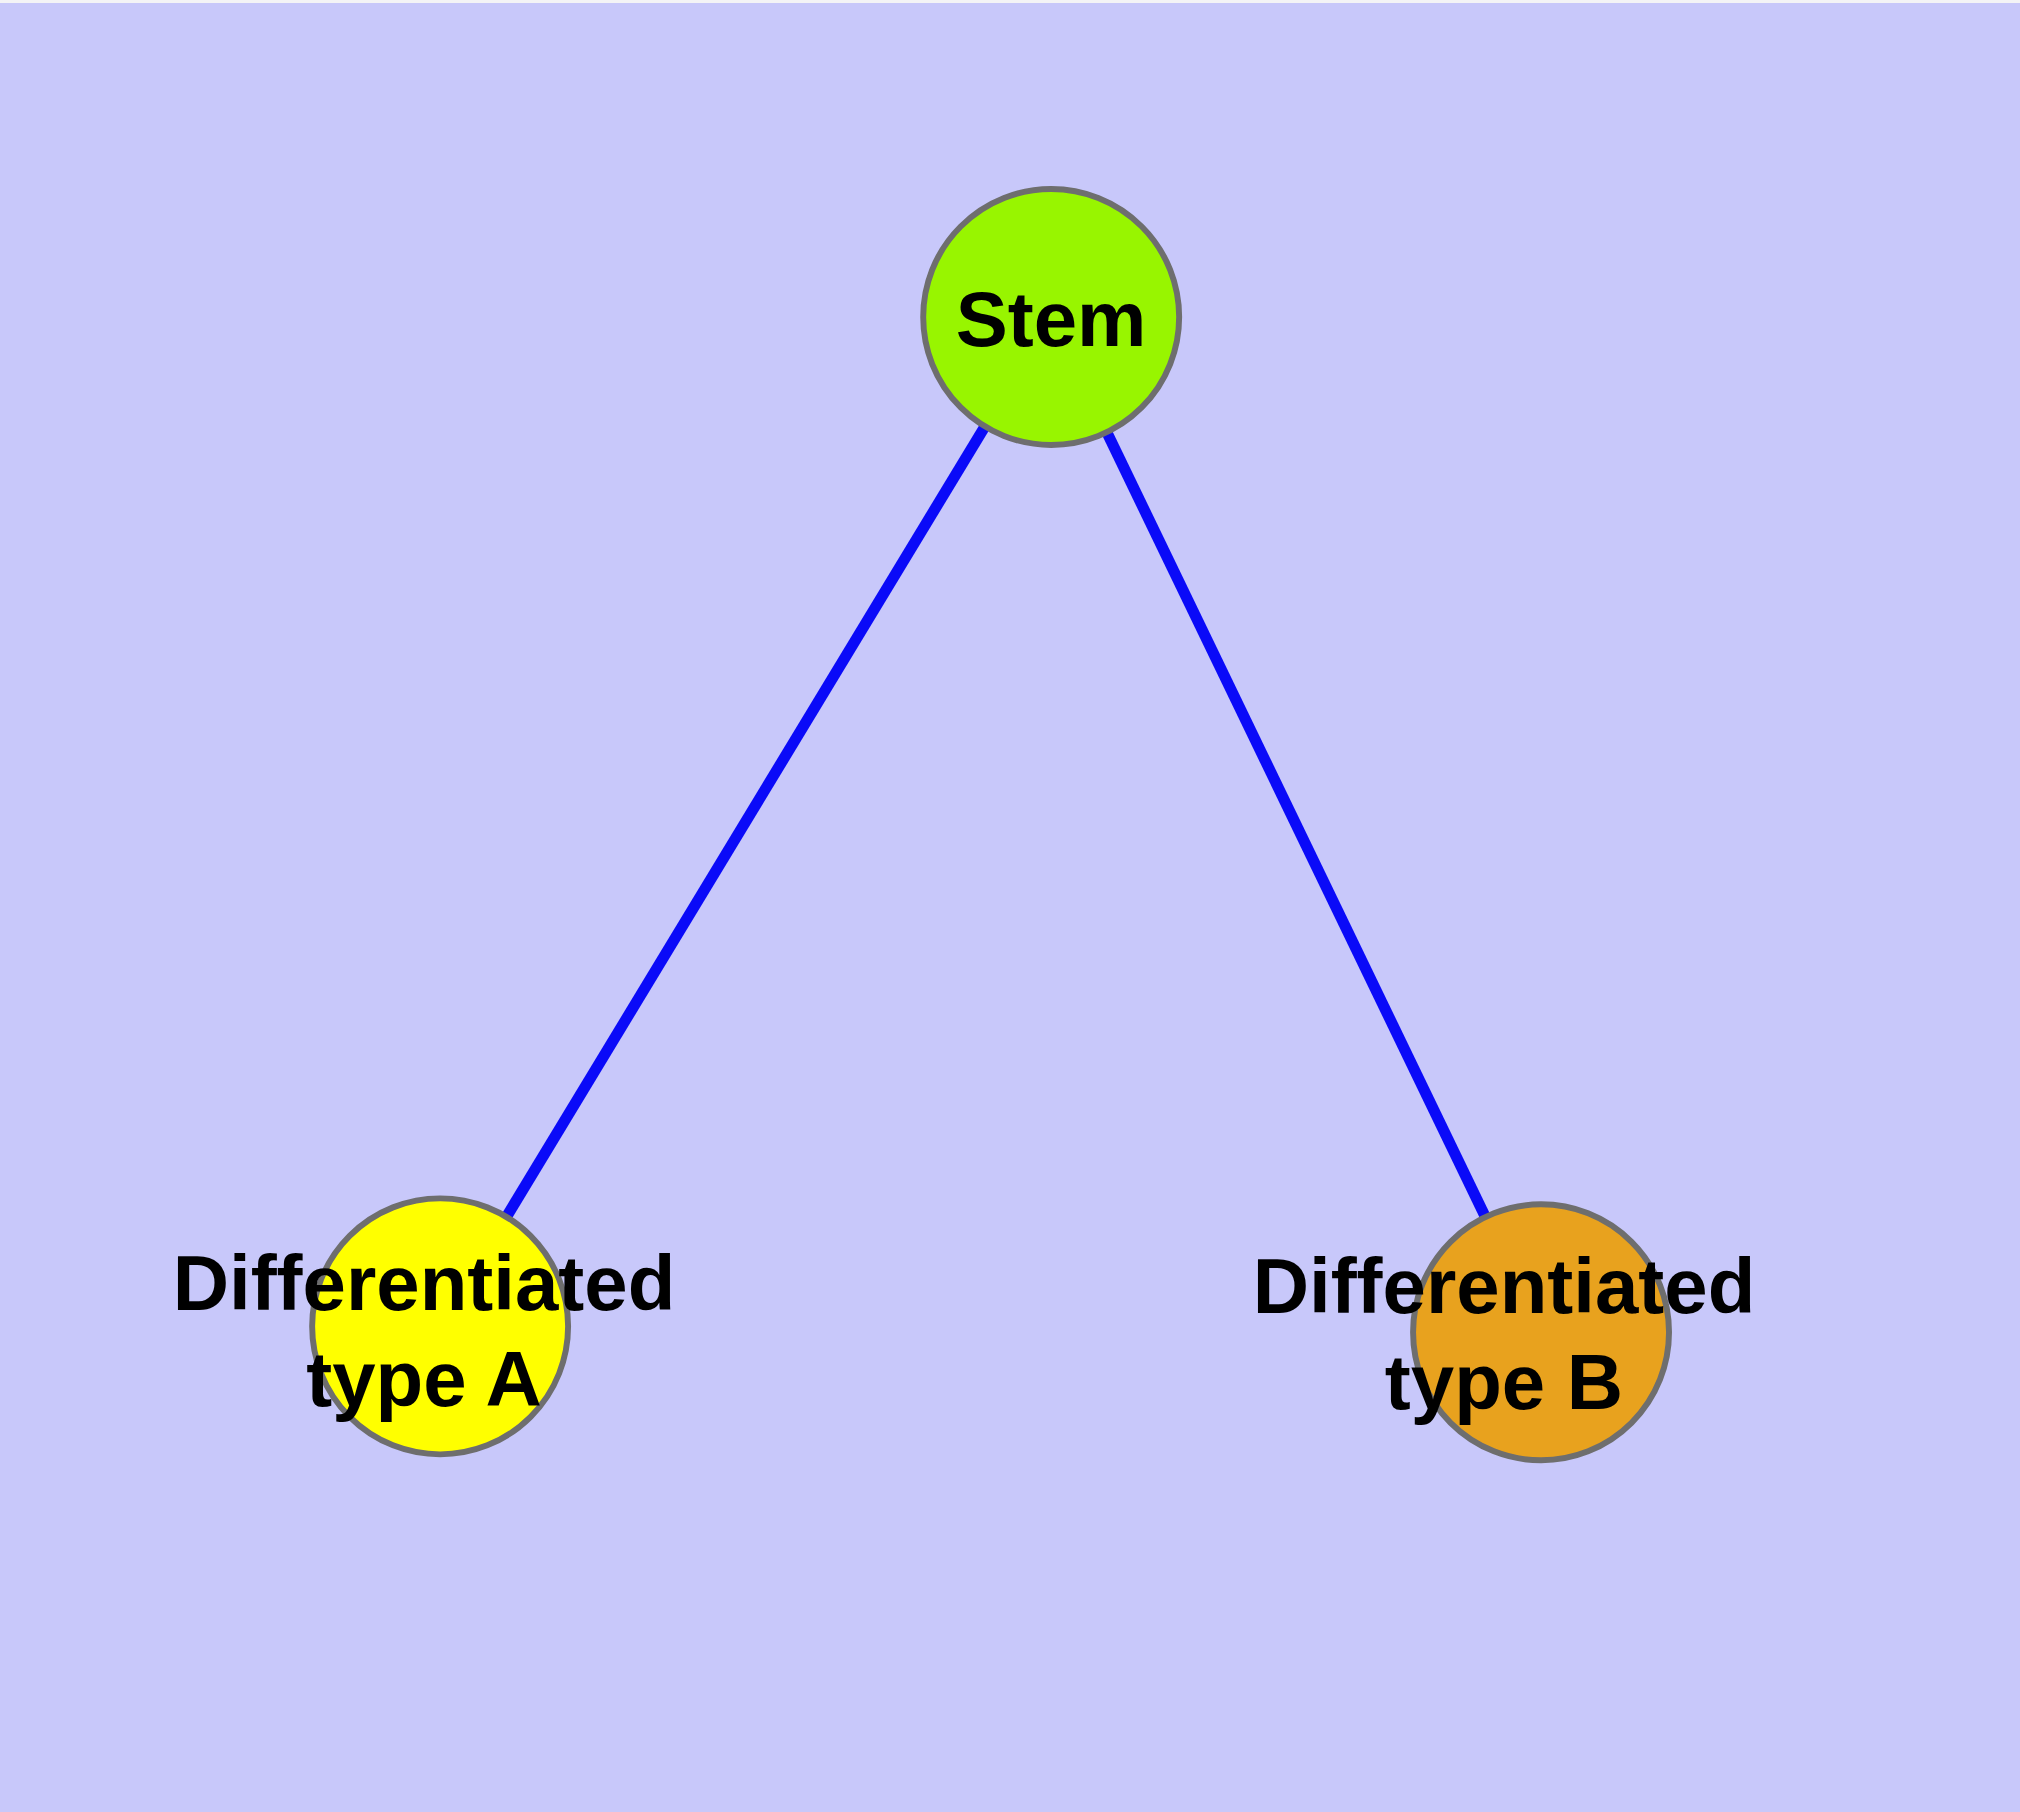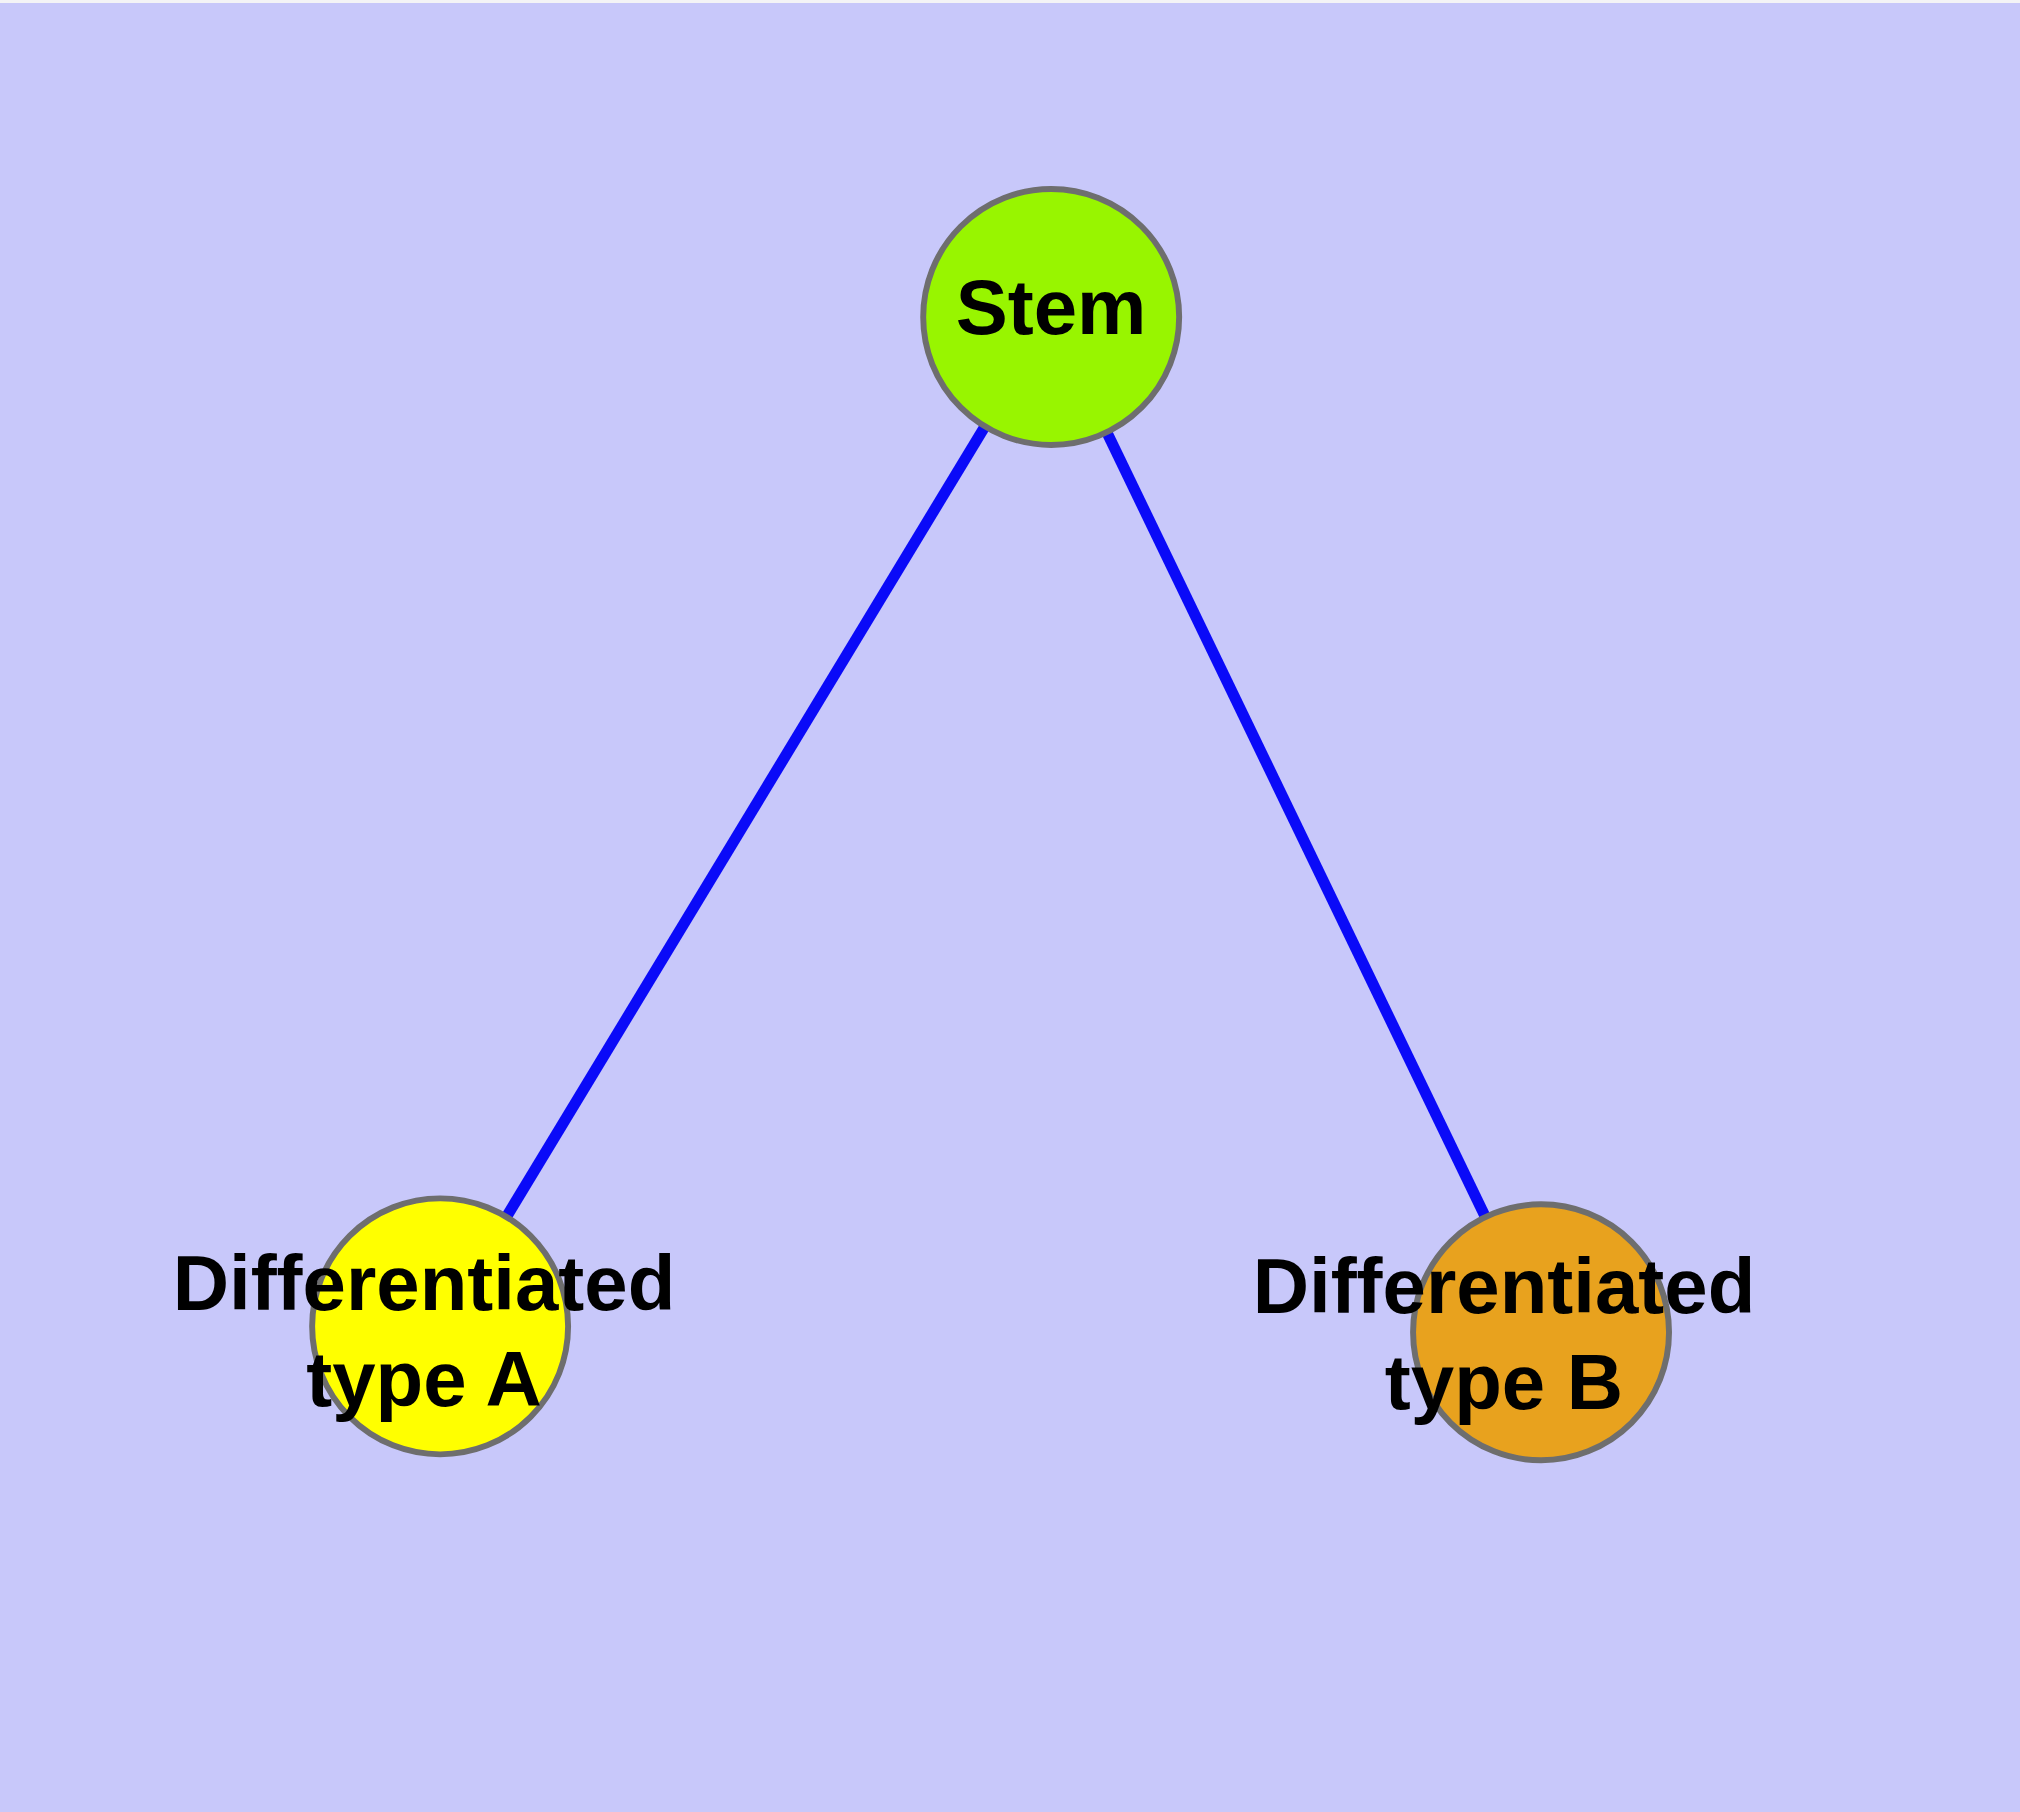--- a/index.html
+++ b/index.html
@@ -49,19 +49,19 @@
 
 <div class="stage" style="background: rgb(200, 200, 250);">
   <div class="top-strip" style="background: rgb(244, 244, 246);"></div>
   <svg class="diagram-canvas" viewBox="0 0 2384 2138">
       <line x1="1240" y1="374" x2="519" y2="1565" stroke="#0a0af8" stroke-width="13"></line>
       <line x1="1240" y1="374" x2="1818" y2="1572" stroke="#0a0af8" stroke-width="13"></line>
       <circle cx="1240" cy="374" r="151" fill="#98f500" stroke="#6e6e6e" stroke-width="7"></circle>
       <circle cx="519" cy="1565" r="151" fill="#ffff00" stroke="#6e6e6e" stroke-width="7"></circle>
       <circle cx="1818" cy="1572" r="151" fill="#e8a21e" stroke="#6e6e6e" stroke-width="7"></circle>
     </svg>
-  <div class="node-label" style="left: 1051px; top: 307px; color: rgb(0, 0, 0);">Stem</div>
+  <div class="node-label" style="left: 1051px; top: 319px; color: rgb(0, 0, 0);">Stem</div>
   <div class="node-label" style="left: 424px; top: 1331px; color: rgb(0, 0, 0);">Differentiated
 type A</div>
   <div class="node-label" style="left: 1504px; top: 1334px; color: rgb(0, 0, 0);">Differentiated
 type B</div>
 </div>
 
 
 </body></html>

